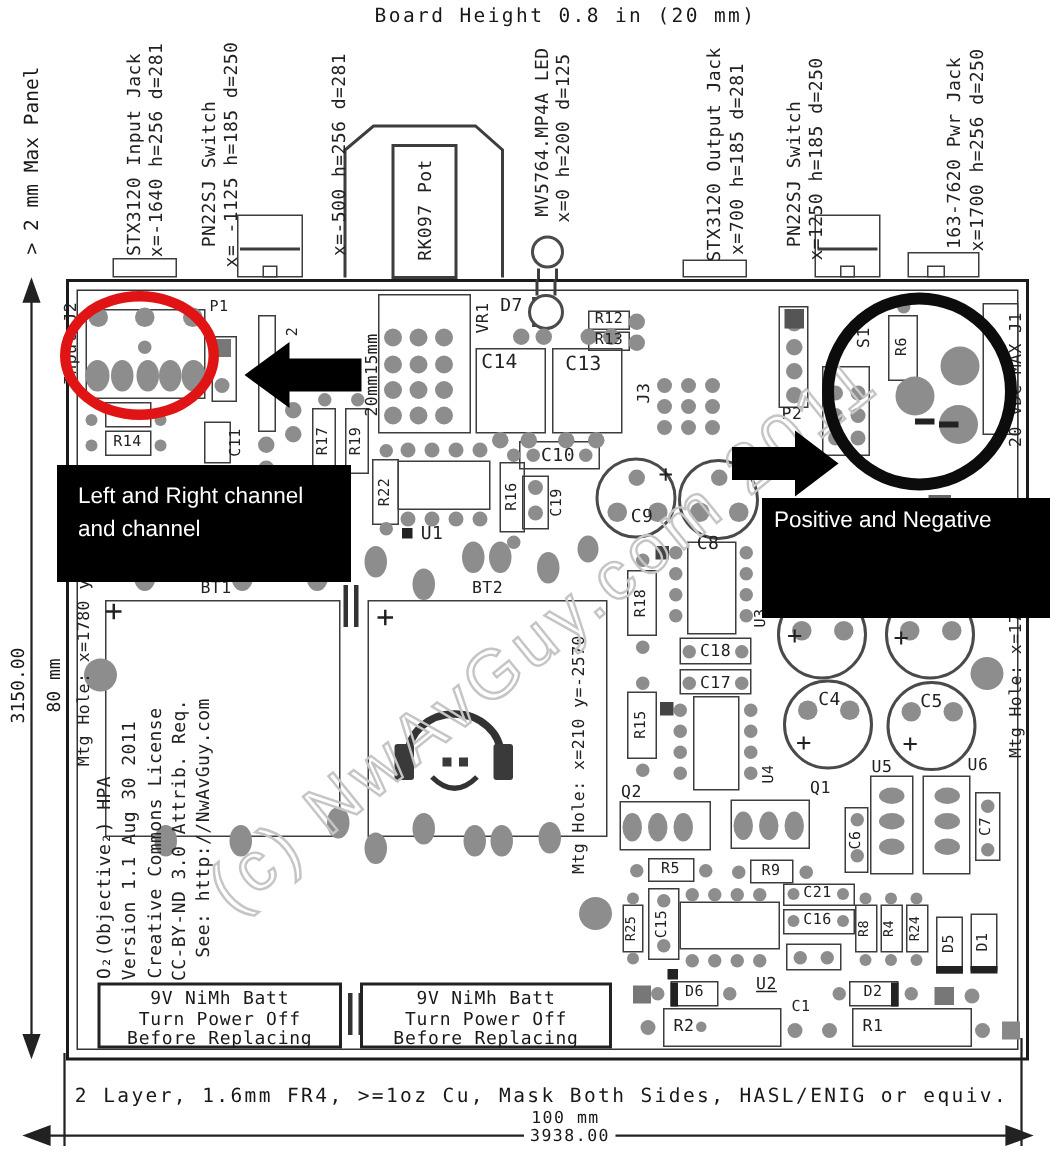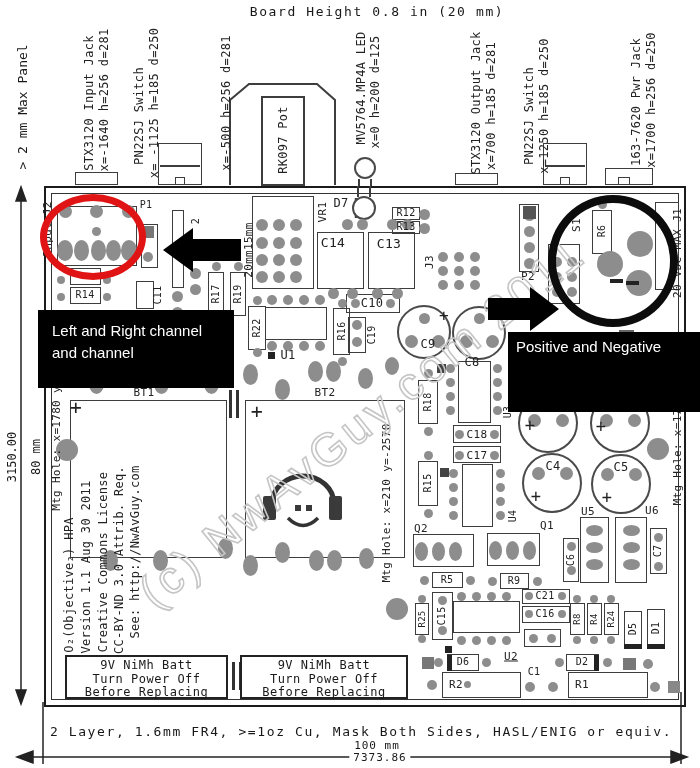--- a/index.html
+++ b/index.html
@@ -454,21 +454,21 @@
 
   <svg width="700" height="768" style="pointer-events:none">
     <text x="155" y="610" transform="rotate(-39 155 610)" font-family="Liberation Sans, sans-serif" font-size="46" letter-spacing="4" fill="none" stroke="#c5c5c5" stroke-width="1.6">(c) NwAvGuy.com 2011</text>
   </svg>
 
   <div class="cadh" style="left:377px;top:11px;">Board Height 0.8 in (20 mm)</div>
   <div class="cadv" style="left:22px;top:107px;font-size:13px;">&gt; 2 mm Max Panel</div>
   <div class="cadv" style="left:12px;top:457px;">3150.00</div>
   <div class="cadv" style="left:36px;top:457px;">80 mm</div>
   <div class="dimtxt" style="left:377px;top:745px;background:transparent;">100 mm</div>
-  <div class="dimtxt" style="left:380px;top:757px;">7373.86</div>
+  <div class="dimtxt" style="left:380px;top:757px;">3938.00</div>
   <div class="cadh" style="left:361px;top:731px;">2 Layer, 1.6mm FR4, &gt;=1oz Cu, Mask Both Sides, HASL/ENIG or equiv.</div>
 
   <div class="battbox" style="left:65px;top:655px;width:163px;height:44px;">
     <div>9V NiMh Batt</div>
     <div>Turn Power Off</div>
     <div>Before Replacing</div>
   </div>
   <div class="battbox" style="left:240px;top:655px;width:168px;height:44px;">
     <div>9V NiMh Batt</div>
     <div>Turn Power Off</div>

